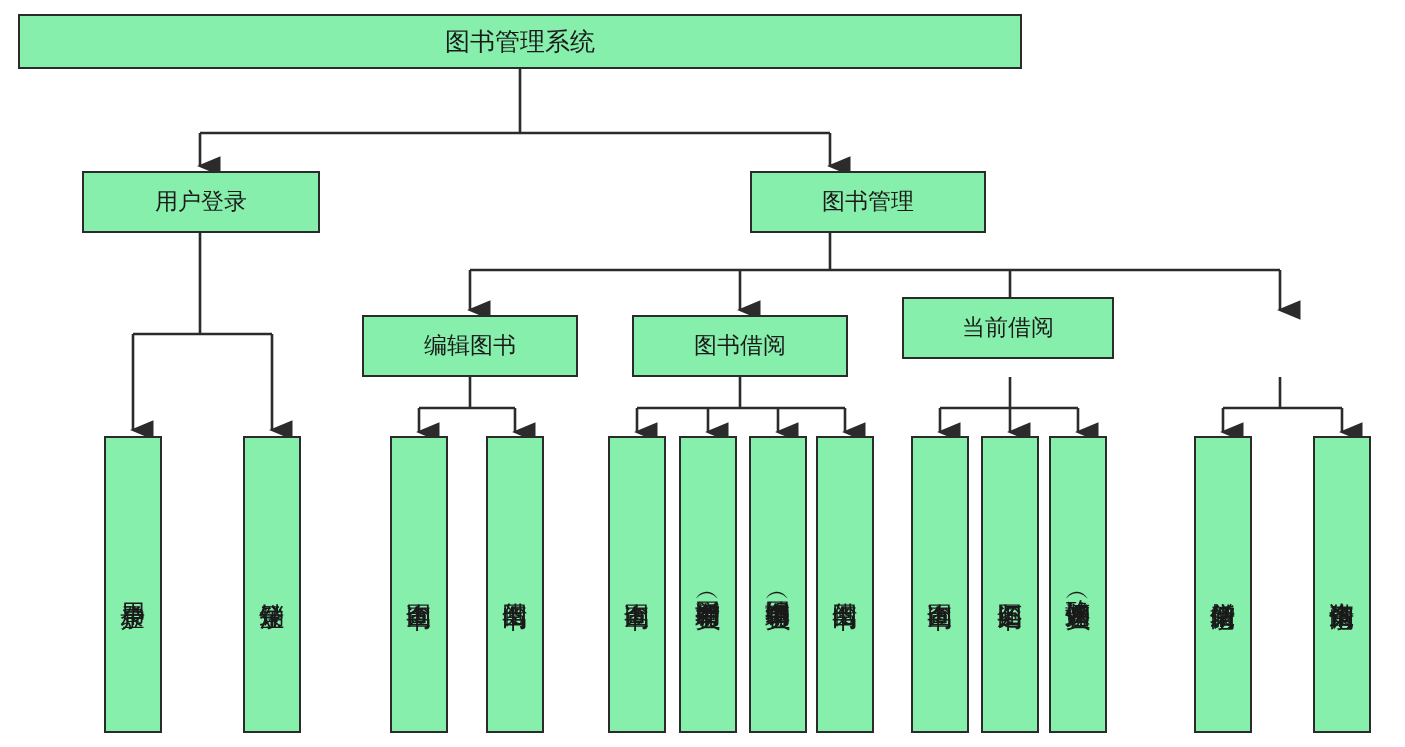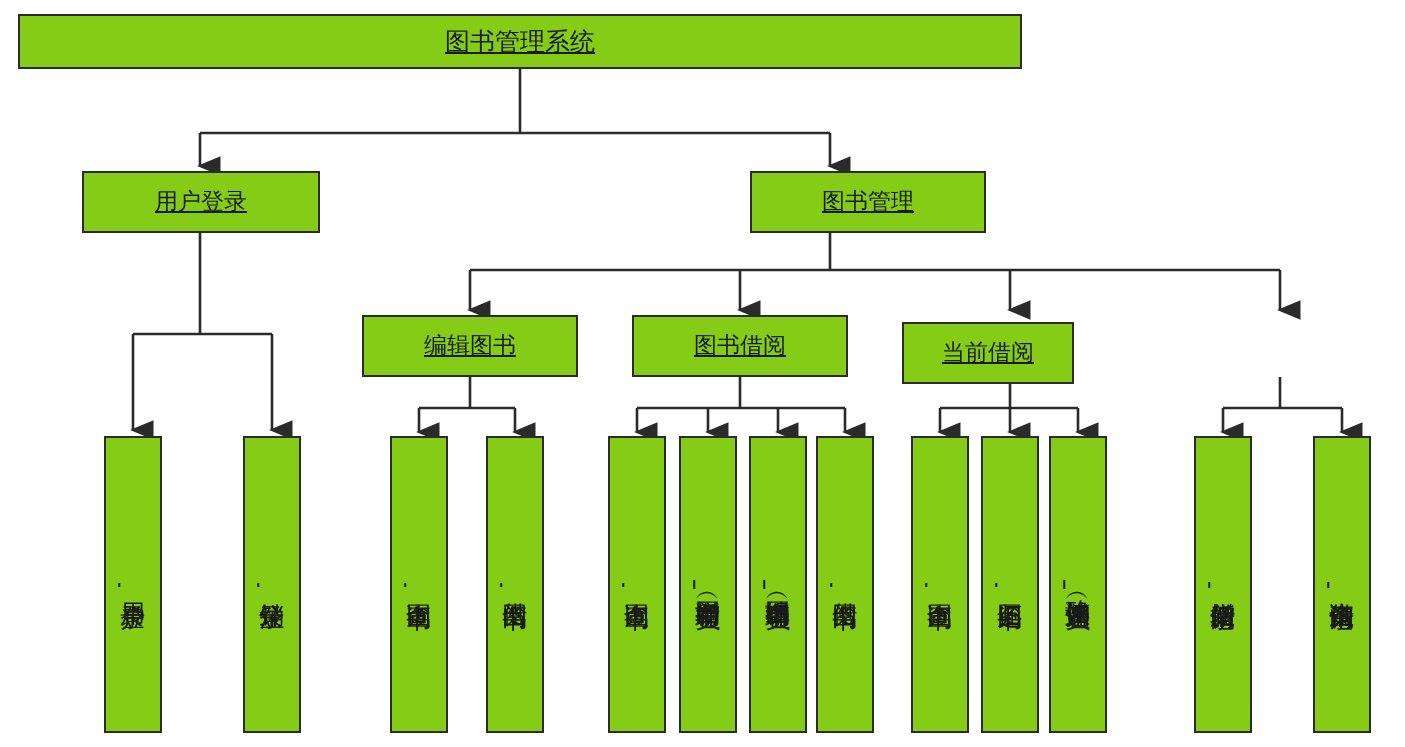--- a/index.html
+++ b/index.html
@@ -21,27 +21,26 @@
     position: absolute;
     left: 0;
     top: 0;
     width: 1405px;
     height: 747px;
     pointer-events: none;
   }
   .node {
     position: absolute;
     box-sizing: border-box;
-    background: #84cc16;
+    background: #86efac;
     border: 2.5px solid #2b2b2b;
     display: flex;
     align-items: center;
     justify-content: center;
     color: #1a1a1a;
-    text-decoration: underline;
   }
   .node .label {
     display: block;
     text-align: center;
     line-height: 1.18;
     white-space: pre-line;
   }
   .node-root .label {
     font-size: 25px;
   }
@@ -157,21 +156,21 @@
   <div class="node node-branch" style="left:712px; top:171px; width:236px; height:62px;margin-left:38px;">
     <span class="label">图书管理</span>
   </div>
 
   <div class="node node-branch" style="left:362px; top:315px; width:216px; height:62px;">
     <span class="label">编辑图书</span>
   </div>
   <div class="node node-branch" style="left:632px; top:315px; width:216px; height:62px;">
     <span class="label">图书借阅</span>
   </div>
-  <div class="node node-branch" style="left:902px; top:322px; width:172px; height:62px;">
+  <div class="node node-branch" style="left:902px; top:297px; width:212px; height:62px;">
     <span class="label">当前借阅</span>
   </div>
 
   <div class="node node-leaf" style="left:104px; top:436px; width:58px; height:297px;">
     <span class="label">用户登录</span>
   </div>
   <div class="node node-leaf" style="left:243px; top:436px; width:58px; height:297px;">
     <span class="label">注销登录</span>
   </div>
 

